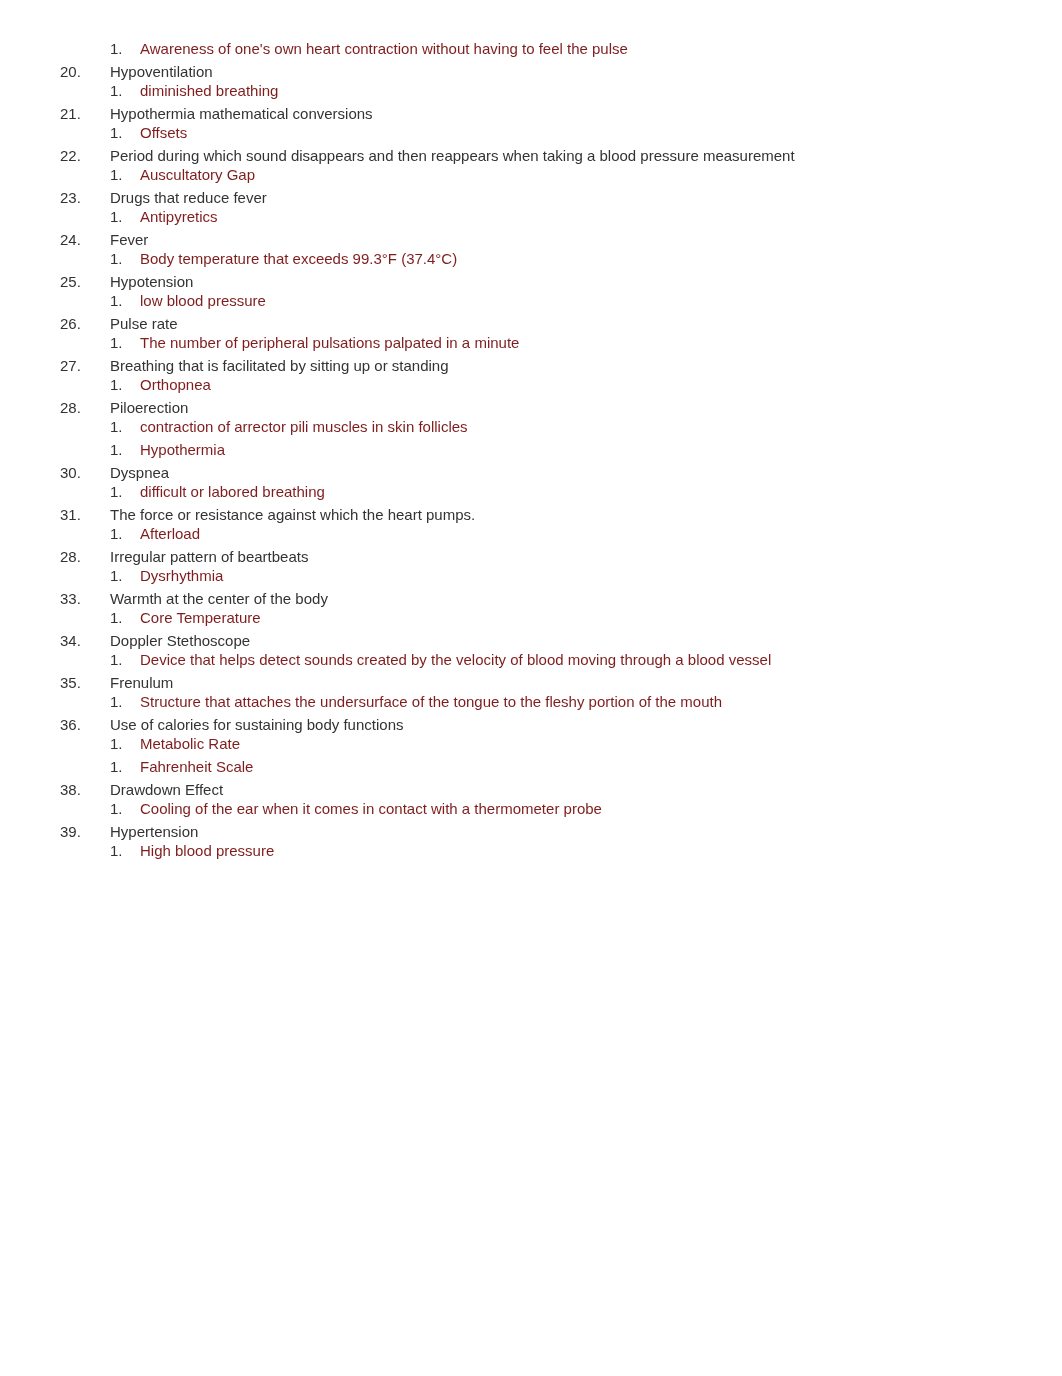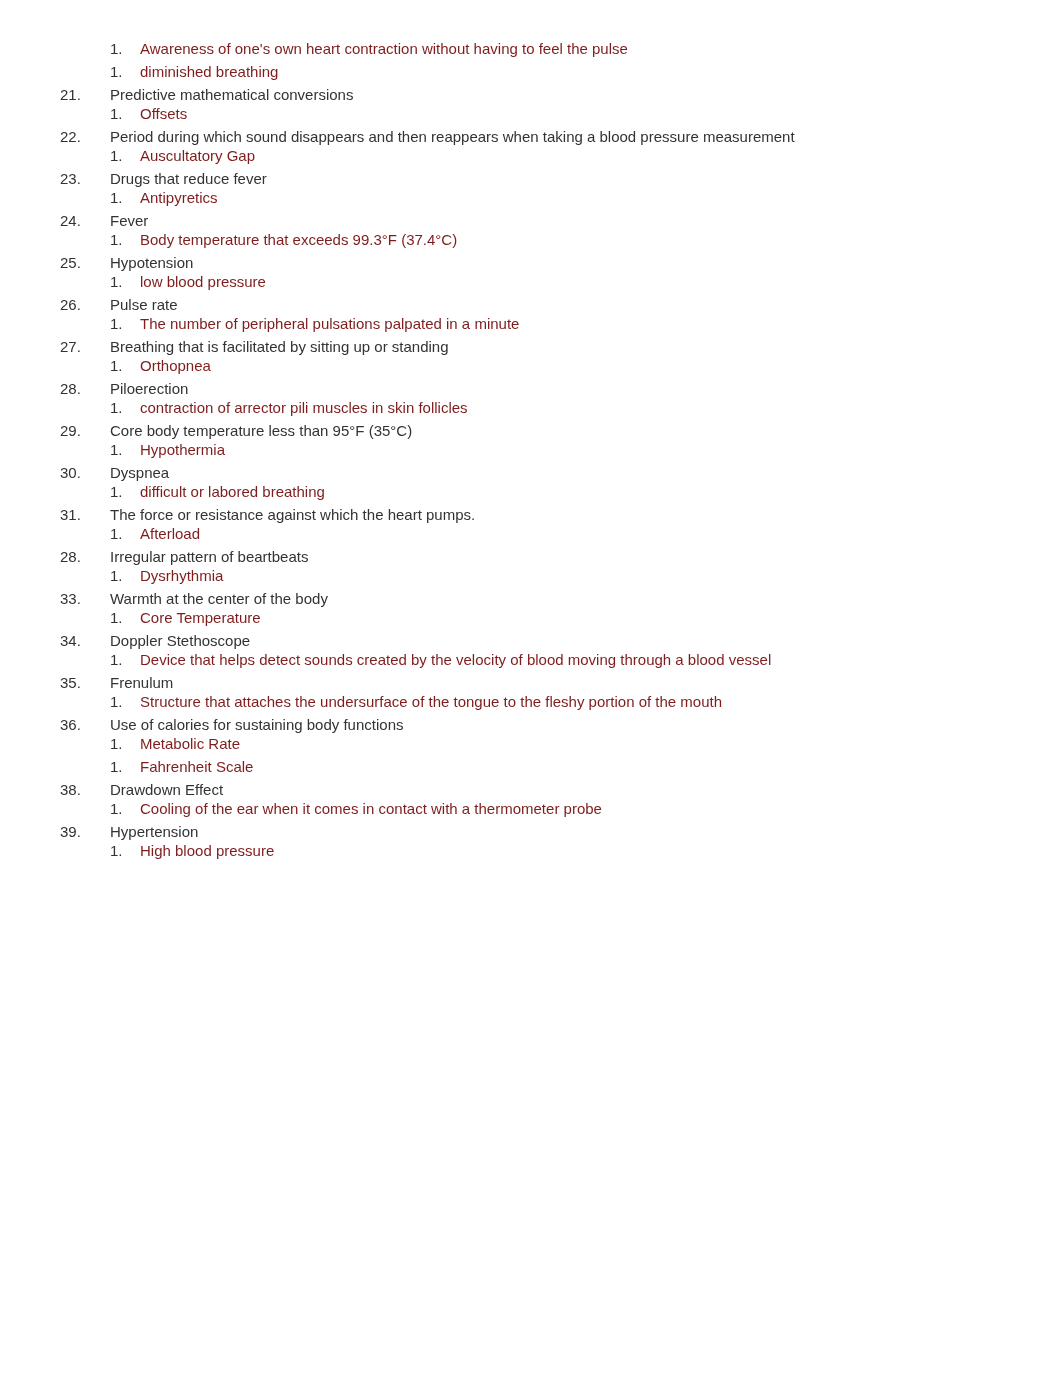--- a/index.html
+++ b/index.html
@@ -55,30 +55,34 @@
 <div class="list-container">
 
   <div class="entry">
     <div class="sub-item">
       <span class="sub-number">1.</span>
       <span class="sub-text">Awareness of one's own heart contraction without having to feel the pulse</span>
     </div>
   </div>
 
   <div class="entry">
+    <div class="main-item">
+      <span class="main-number">20.</span>
+      <span class="main-text">Hypoventilation</span>
+    </div>
     <div class="sub-item">
       <span class="sub-number">1.</span>
       <span class="sub-text">diminished breathing</span>
     </div>
   </div>
 
   <div class="entry">
     <div class="main-item">
       <span class="main-number">21.</span>
-      <span class="main-text">Predictive mathematical conversions</span>
+      <span class="main-text">Hypothermia mathematical conversions</span>
     </div>
     <div class="sub-item">
       <span class="sub-number">1.</span>
       <span class="sub-text">Offsets</span>
     </div>
   </div>
 
   <div class="entry">
     <div class="main-item">
       <span class="main-number">22.</span>
@@ -150,24 +154,20 @@
       <span class="main-number">28.</span>
       <span class="main-text">Piloerection</span>
     </div>
     <div class="sub-item">
       <span class="sub-number">1.</span>
       <span class="sub-text">contraction of arrector pili muscles in skin follicles</span>
     </div>
   </div>
 
   <div class="entry">
-    <div class="main-item">
-      <span class="main-number">29.</span>
-      <span class="main-text">Core body temperature less than 95°F (35°C)</span>
-    </div>
     <div class="sub-item">
       <span class="sub-number">1.</span>
       <span class="sub-text">Hypothermia</span>
     </div>
   </div>
 
   <div class="entry">
     <div class="main-item">
       <span class="main-number">30.</span>
       <span class="main-text">Dyspnea</span>

